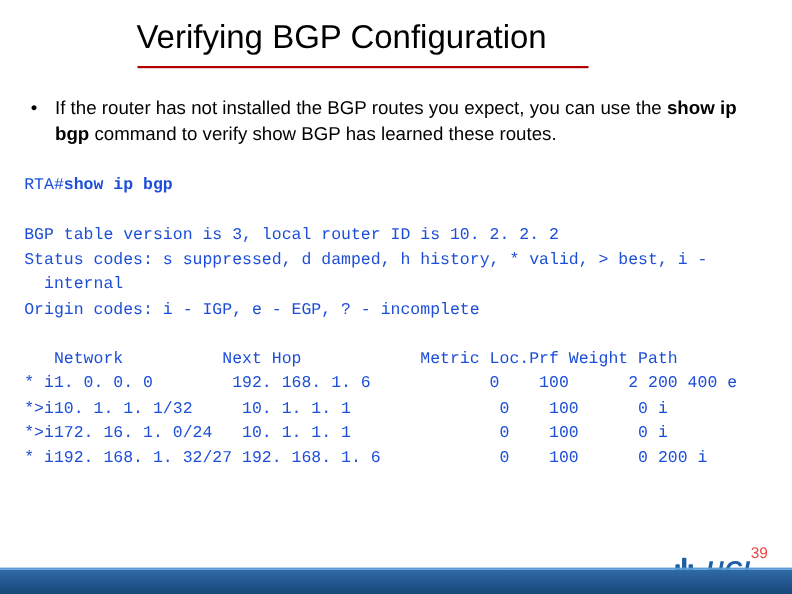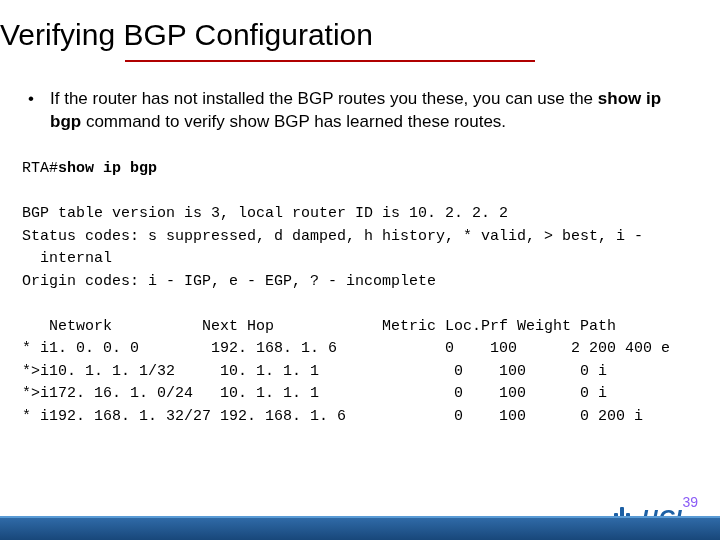--- a/index.html
+++ b/index.html
@@ -17,20 +17,21 @@
     width: 720px;
     height: 540px;
     position: relative;
     box-sizing: border-box;
   }
   .title {
     position: absolute;
     top: 18px;
     left: 0;
     width: 621px;
+    text-align: center;
     font-size: 30px;
     font-weight: 400;
     color: #000;
   }
   .title-underline {
     position: absolute;
     top: 60px;
     left: 125px;
     width: 410px;
     height: 2px;
@@ -61,21 +62,21 @@
   }
   .cli-block {
     position: absolute;
     top: 158px;
     left: 22px;
     right: 22px;
     font-family: "Courier New", Courier, monospace;
     font-size: 15px;
     line-height: 1.5;
     white-space: pre;
-    color: #000000;
+    color: #1d4ed8;
   }
   .cli-line1 .prompt { font-weight: normal; }
   .cli-line1 .cmd { font-weight: bold; }
   .footer-bar {
     position: absolute;
     left: 0;
     bottom: 0;
     width: 720px;
     height: 22px;
     background: linear-gradient(to bottom, #2f6aa7 0%, #18477a 100%);
@@ -87,21 +88,21 @@
     left: 0;
     width: 720px;
     height: 2px;
     background: #5a9bd5;
   }
   .page-number {
     position: absolute;
     right: 22px;
     bottom: 30px;
     font-size: 14px;
-    color: #8b5cf6;
+    color: #ef4444;
   }
   .logo {
     position: absolute;
     right: 30px;
     bottom: 6px;
     height: 32px;
     display: flex;
     align-items: center;
   }
   .logo-bars {
@@ -139,21 +140,21 @@
 
 <div class="slide">
 
   <div class="title">Verifying BGP Configuration</div>
   <div class="title-underline"></div>
 
   <div class="bullet-block">
     <div class="bullet-row">
       <div class="bullet-dot">•</div>
       <div class="bullet-text">
-        <span>If the router has not installed the BGP routes you these, you can use the </span><b>show ip bgp</b><span> command to verify show BGP has learned these routes.</span>
+        <span>If the router has not installed the BGP routes you expect, you can use the </span><b>show ip bgp</b><span> command to verify show BGP has learned these routes.</span>
       </div>
     </div>
   </div>
 
   <div class="cli-block"><span class="cli-line1"><span class="prompt">RTA#</span><span class="cmd">show ip bgp</span></span>
 
 <span>BGP table version is 3, local router ID is 10. 2. 2. 2</span>
 <span class="cli-wrap">Status codes: s suppressed, d damped, h history, * valid, &gt; best, i -
   internal</span>
 <span>Origin codes: i - IGP, e - EGP, ? - incomplete</span>

